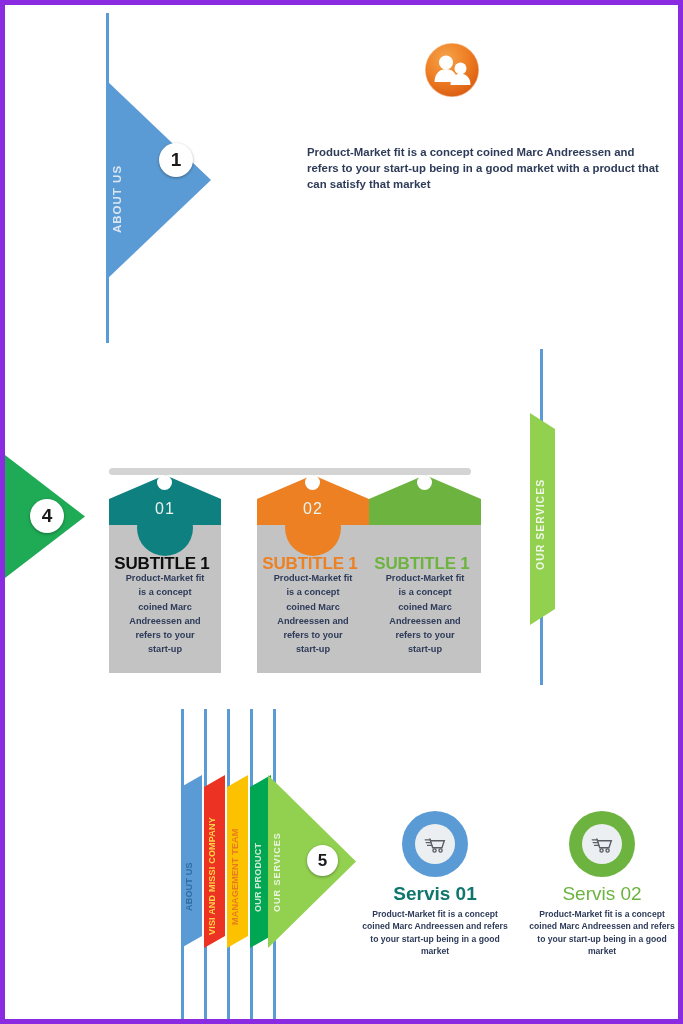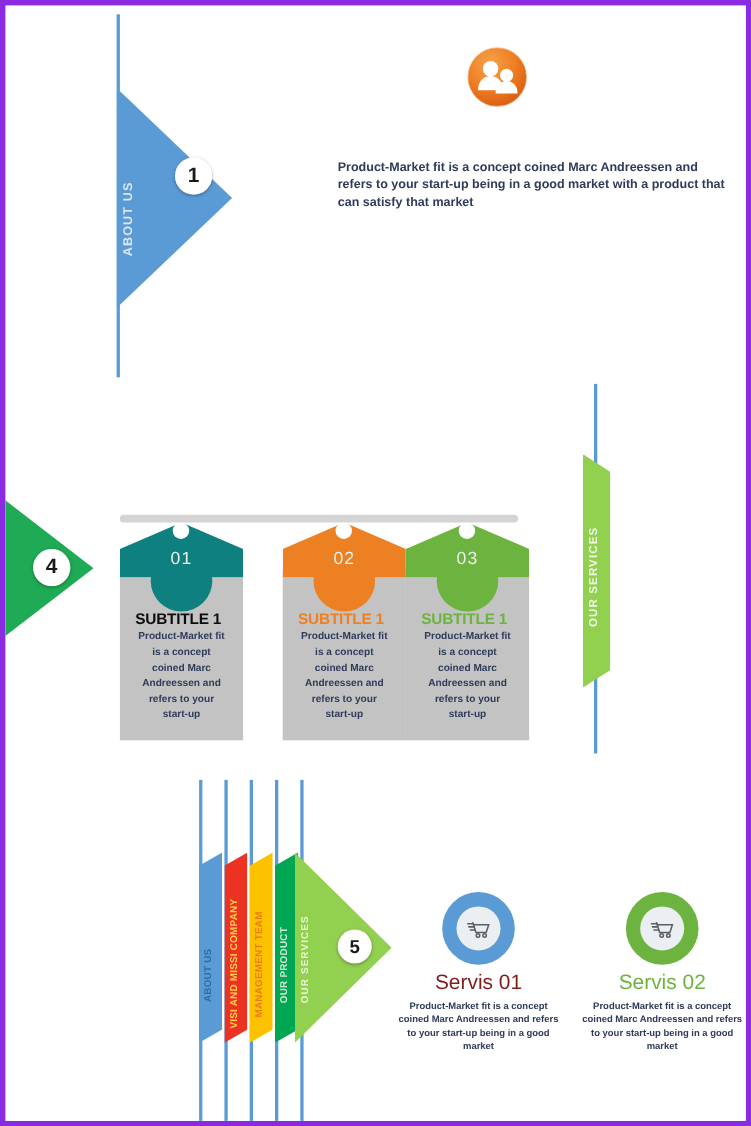--- a/index.html
+++ b/index.html
@@ -148,21 +148,21 @@
     left: 48px; top: 0px;
     width: 15px; height: 15px;
     border-radius: 50%;
     background: #ffffff;
   }
   .card-sub {
     position: absolute;
     left: 0; top: 79px;
     width: 106px;
     text-align: center;
-    font-size: 14px;
+    font-size: 17px;
     font-weight: 700;
     letter-spacing: -0.2px;
   }
   .card-text {
     position: absolute;
     left: 14px; top: 96px;
     width: 84px;
     text-align: center;
     font-size: 9.2px;
     line-height: 1.55;
@@ -324,23 +324,20 @@
         <span class="card-num">02</span>
       </div>
       <div class="card-hole"></div>
       <div class="card-sub" id="sub1" style="color: rgb(237, 128, 34);">SUBTITLE 1</div>
       <div class="card-text">Product-Market fit is a concept coined Marc Andreessen and refers to your start-up</div>
     </div>
 
     <div class="card" style="left:364px">
       <div class="card-body" style="background: rgb(195, 195, 195);"></div>
       <div class="card-head" id="head2" style="background: rgb(108, 179, 63);"></div>
-      <div class="card-circle" id="circ2" style="background: rgb(108, 179, 63);">
-        <span class="card-num">03</span>
-      </div>
       <div class="card-hole"></div>
       <div class="card-sub" id="sub2" style="color: rgb(108, 179, 63);">SUBTITLE 1</div>
       <div class="card-text">Product-Market fit is a concept coined Marc Andreessen and refers to your start-up</div>
     </div>
 
     <div class="vline" id="svc-line" style="background: rgb(91, 155, 213);"></div>
     <div id="svc-banner" style="background: rgb(146, 208, 80);"></div>
     <div class="vert-label" id="svc-banner-label">OUR SERVICES</div>
 
     <div class="vline" style="left: 176px; top: 704px; height: 310px; background: rgb(91, 155, 213);"></div>
@@ -376,21 +373,21 @@
               <path d="M3.5 9.5 H9"></path>
               <path d="M4.5 12.5 H9.5"></path>
               <path d="M6 15.5 H10.5"></path>
               <path d="M8.5 8.5 L11.5 18 H21.5 L24 10.5 H10"></path>
               <circle cx="13.5" cy="21" r="1.7"></circle>
               <circle cx="20" cy="21" r="1.7"></circle>
             </g>
           </svg>
         </div>
       </div>
-      <div class="svc-title" id="svct0" style="color: #7f1d1d;">Servis 01</div>
+      <div class="svc-title" id="svct0" style="color: #0f766e; font-weight: bold;">Servis 01</div>
       <div class="svc-text">Product-Market fit is a concept coined Marc Andreessen and refers to your start-up being in a good market</div>
     </div>
 
     <div class="svc" style="left:512px; top:806px;">
       <div class="svc-circle" id="svcc1" style="background: rgb(108, 179, 63);">
         <div class="svc-inner">
           <svg viewBox="0 0 28 28" width="26" height="26">
             <g fill="none" stroke="#5a5f66" stroke-width="1.5" stroke-linecap="round">
               <path d="M3.5 9.5 H9"></path>
               <path d="M4.5 12.5 H9.5"></path>

